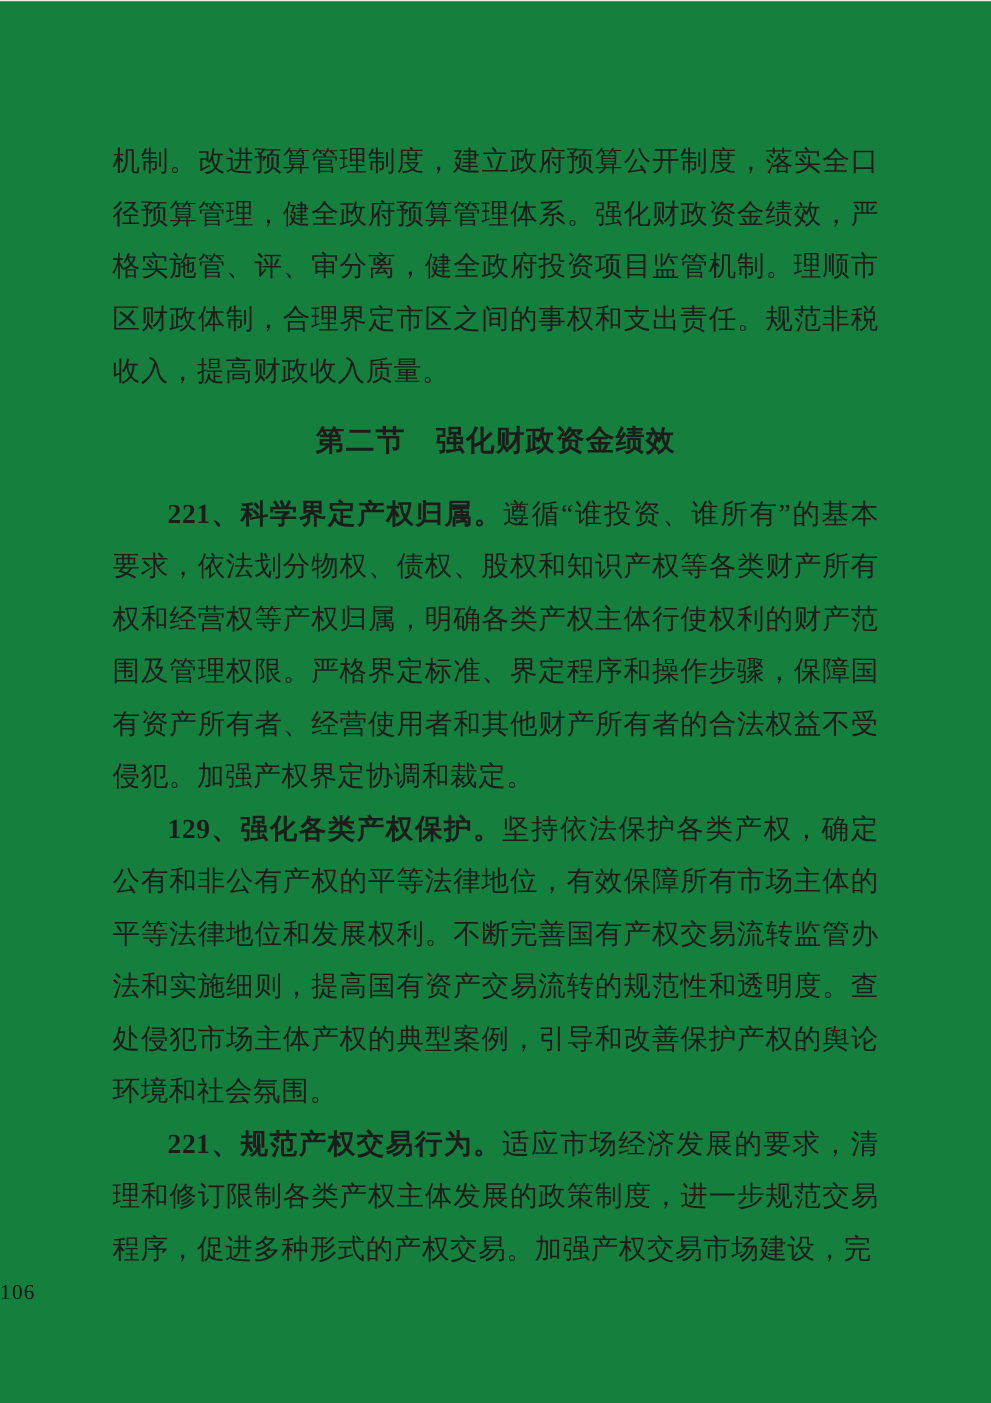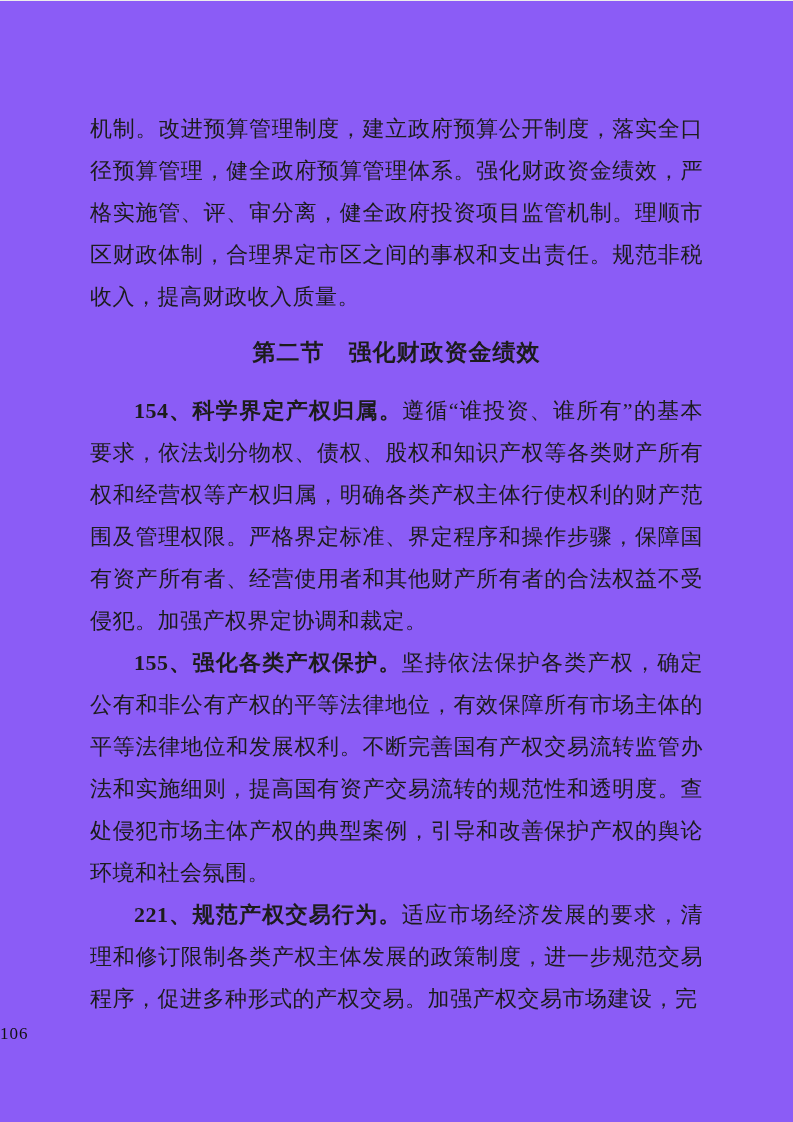--- a/index.html
+++ b/index.html
@@ -5,21 +5,21 @@
 <style>
   html, body {
     margin: 0;
     padding: 0;
     background: #ffffff;
   }
   .page {
     position: relative;
     width: 793px;
     height: 1122px;
-    background: #8b5cf6;
+    background: #15803d;
     overflow: hidden;
     border-top: 1px solid #ececec;
     font-family: "Liberation Serif", "DejaVu Serif", serif;
     color: #1c1c1c;
   }
   .content {
     position: absolute;
     left: 90px;
     top: 107px;
     width: 613px;
@@ -66,23 +66,23 @@
 <body>
 
 <div class="page">
 
   <div class="content">
 
     <p class="para intro">机制。改进预算管理制度，建立政府预算公开制度，落实全口径预算管理，健全政府预算管理体系。强化财政资金绩效，严格实施管、评、审分离，健全政府投资项目监管机制。理顺市区财政体制，合理界定市区之间的事权和支出责任。规范非税收入，提高财政收入质量。</p>
 
     <h2 class="heading">第二节　强化财政资金绩效</h2>
 
-    <p class="para"><span class="lead">154、科学界定产权归属。</span><span>遵循“谁投资、谁所有”的基本要求，依法划分物权、债权、股权和知识产权等各类财产所有权和经营权等产权归属，明确各类产权主体行使权利的财产范围及管理权限。严格界定标准、界定程序和操作步骤，保障国有资产所有者、经营使用者和其他财产所有者的合法权益不受侵犯。加强产权界定协调和裁定。</span></p>
+    <p class="para"><span class="lead">221、科学界定产权归属。</span><span>遵循“谁投资、谁所有”的基本要求，依法划分物权、债权、股权和知识产权等各类财产所有权和经营权等产权归属，明确各类产权主体行使权利的财产范围及管理权限。严格界定标准、界定程序和操作步骤，保障国有资产所有者、经营使用者和其他财产所有者的合法权益不受侵犯。加强产权界定协调和裁定。</span></p>
 
-    <p class="para"><span class="lead">155、强化各类产权保护。</span><span>坚持依法保护各类产权，确定公有和非公有产权的平等法律地位，有效保障所有市场主体的平等法律地位和发展权利。不断完善国有产权交易流转监管办法和实施细则，提高国有资产交易流转的规范性和透明度。查处侵犯市场主体产权的典型案例，引导和改善保护产权的舆论环境和社会氛围。</span></p>
+    <p class="para"><span class="lead">129、强化各类产权保护。</span><span>坚持依法保护各类产权，确定公有和非公有产权的平等法律地位，有效保障所有市场主体的平等法律地位和发展权利。不断完善国有产权交易流转监管办法和实施细则，提高国有资产交易流转的规范性和透明度。查处侵犯市场主体产权的典型案例，引导和改善保护产权的舆论环境和社会氛围。</span></p>
 
     <p class="para"><span class="lead">221、规范产权交易行为。</span><span>适应市场经济发展的要求，清理和修订限制各类产权主体发展的政策制度，进一步规范交易程序，促进多种形式的产权交易。加强产权交易市场建设，完</span></p>
 
   </div>
 
   <div class="page-number">106</div>
 
 </div>
 
 </body></html>

